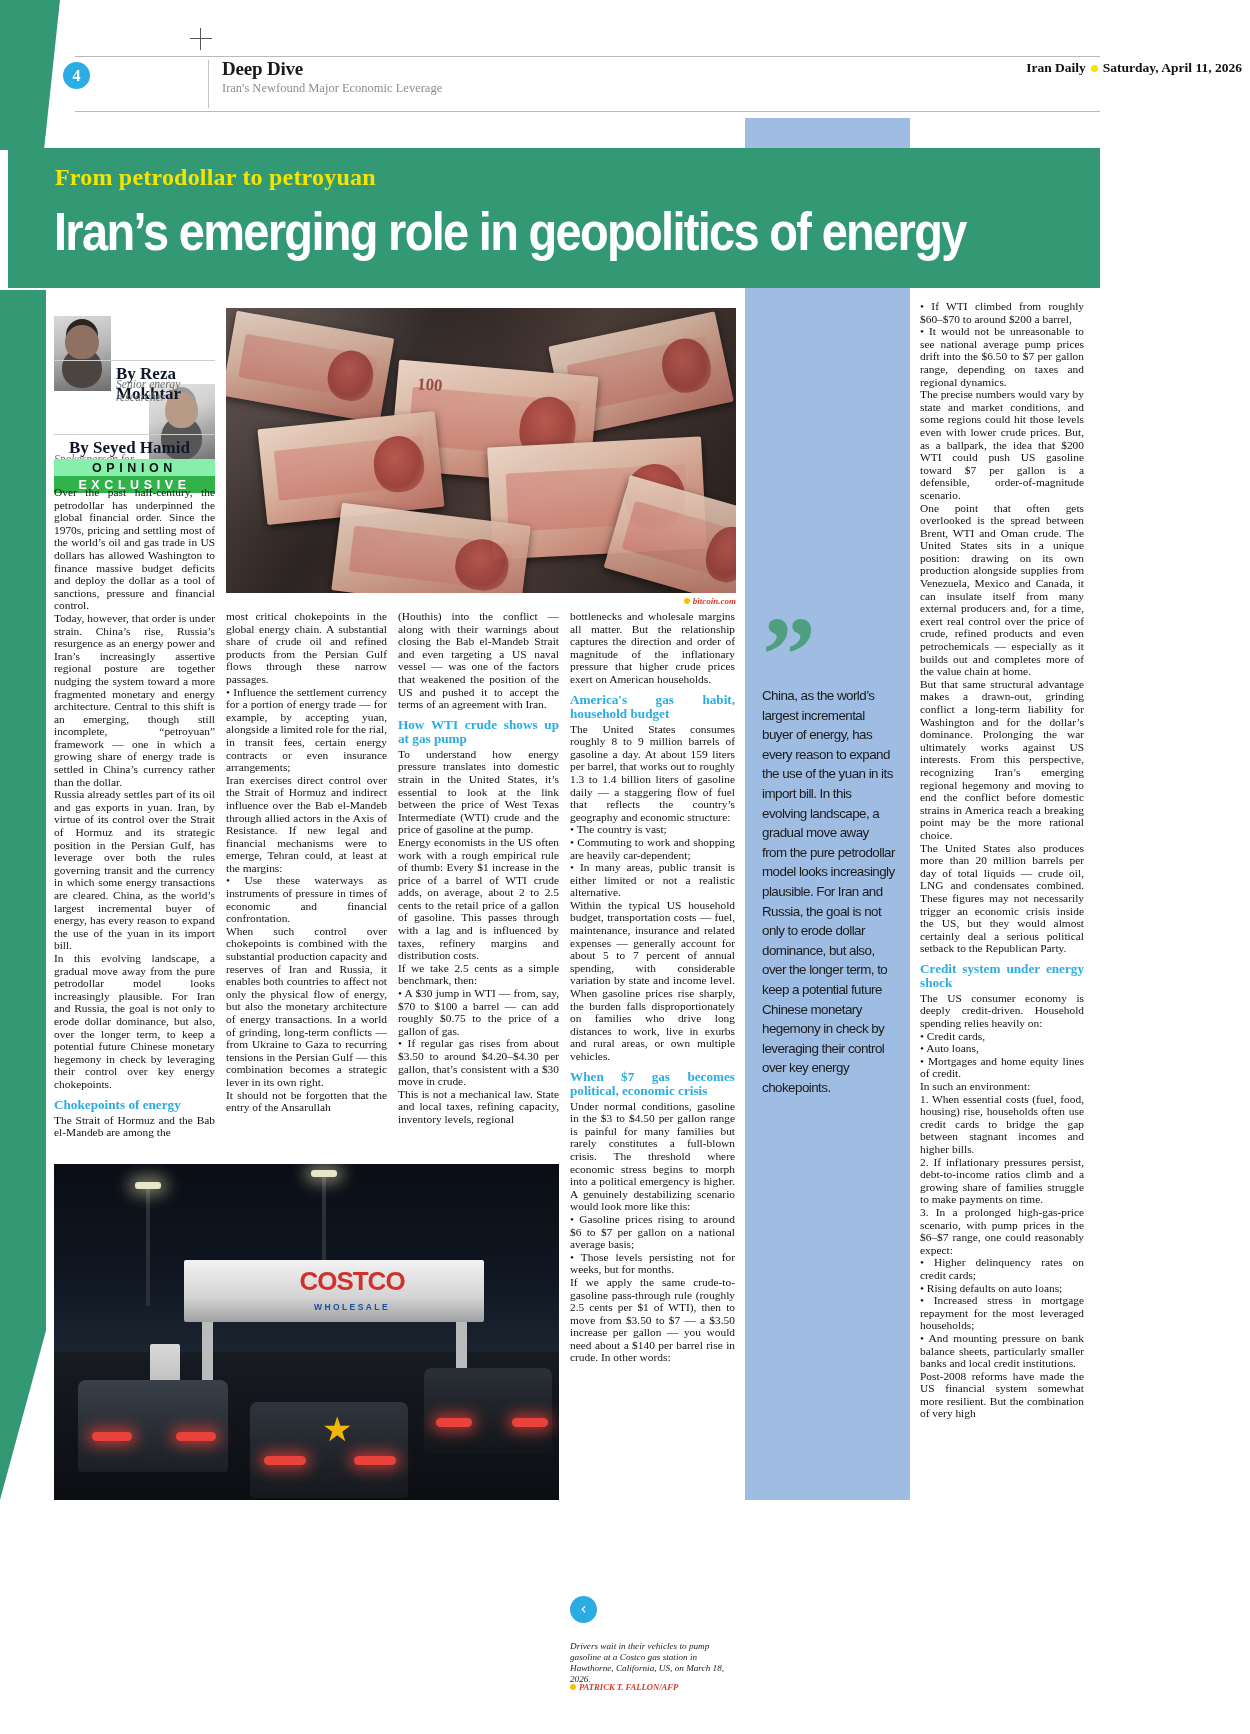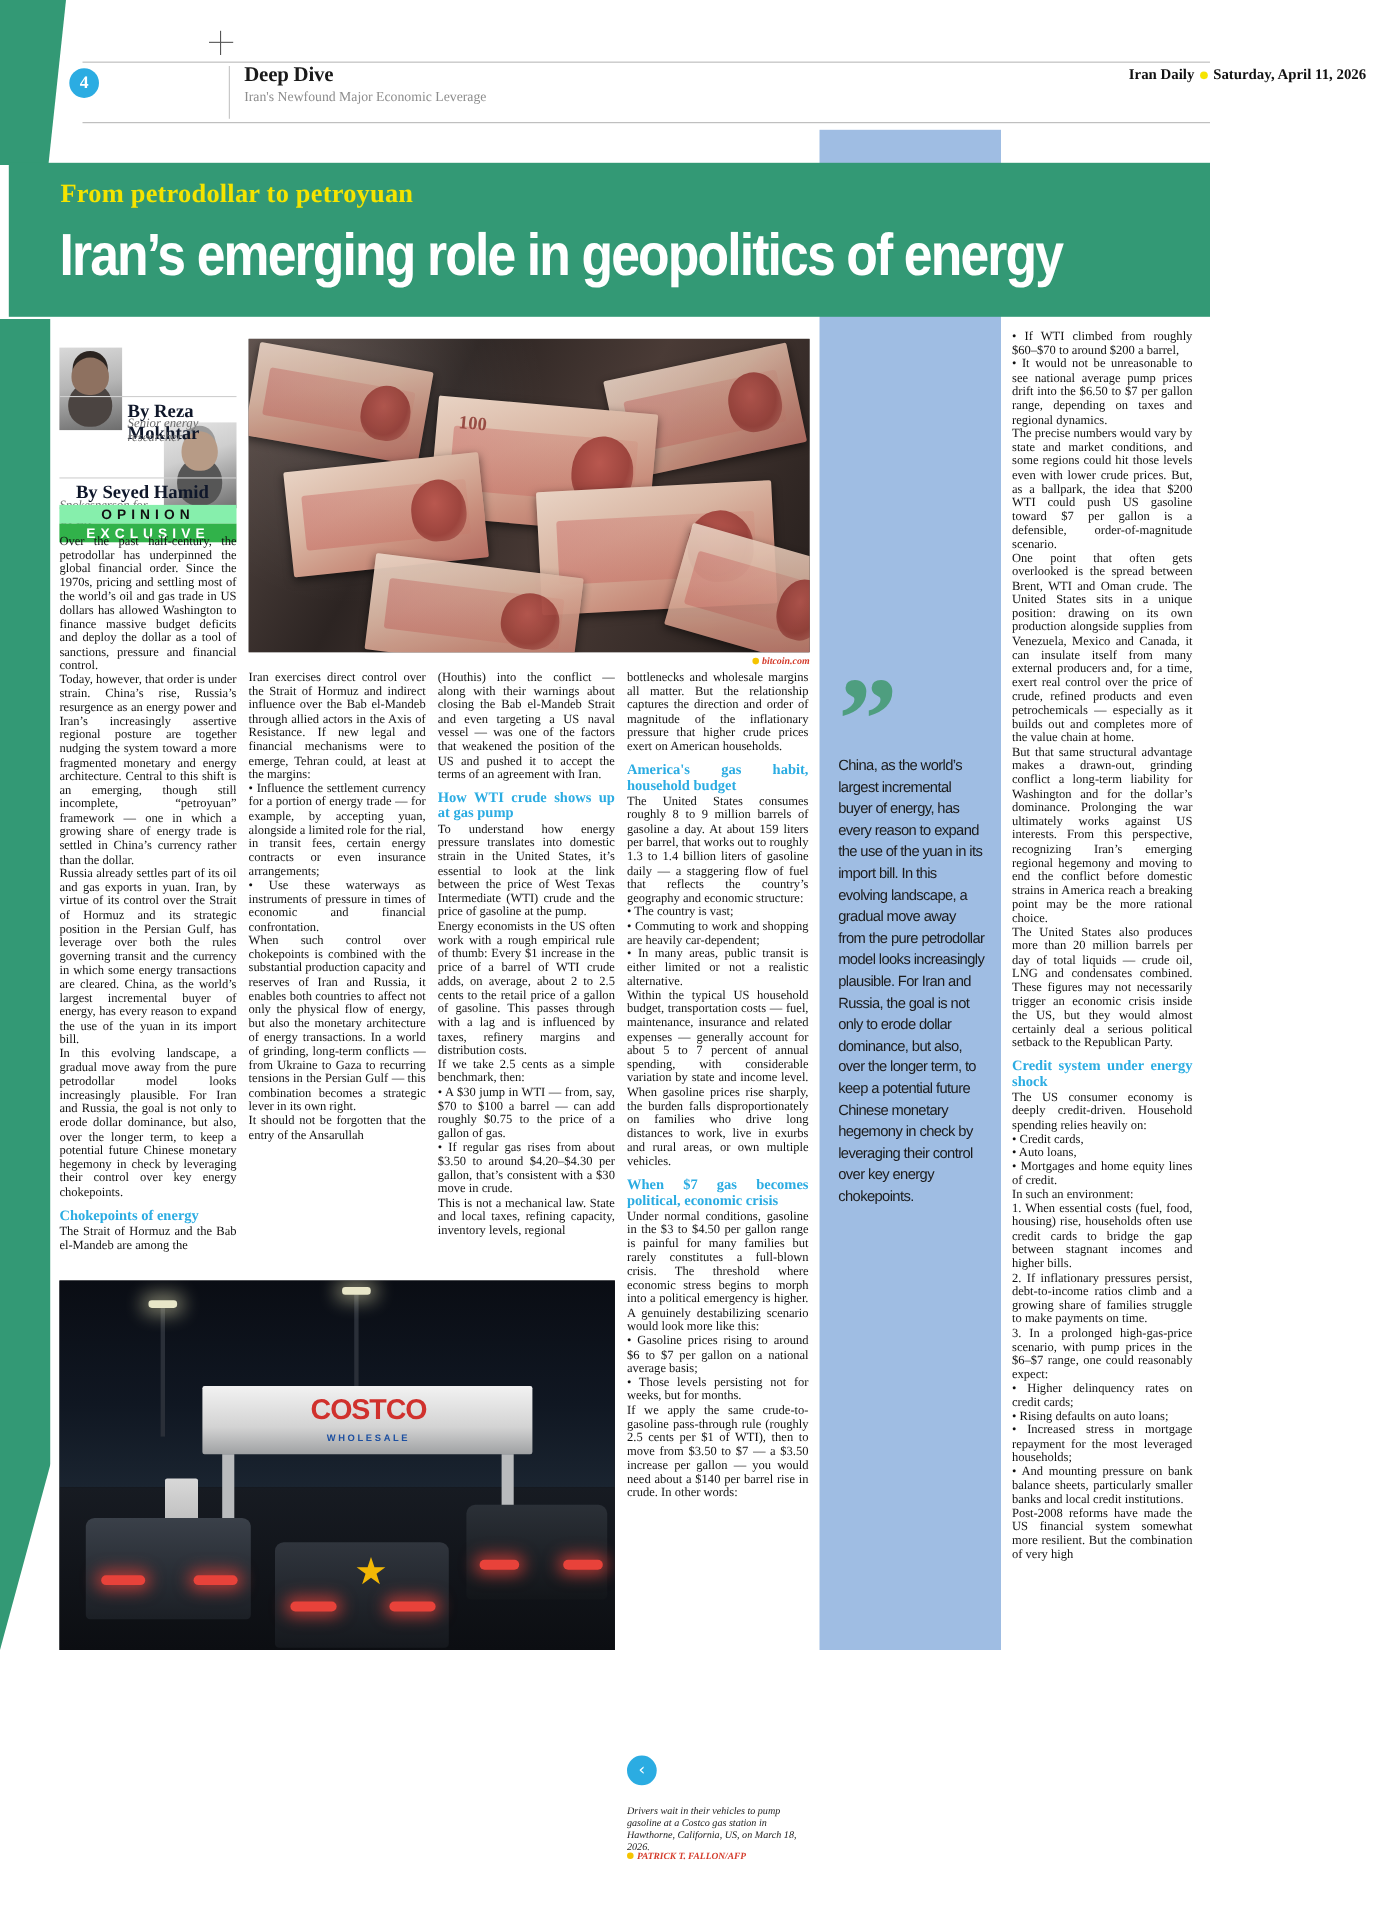--- a/index.html
+++ b/index.html
@@ -242,21 +242,21 @@
     background:linear-gradient(180deg,#0a0d14 0%,#101722 60%,#1a2430 100%); }
   .canopy {
     position:absolute; left:130px; top:96px; width:300px; height:62px;
     background:linear-gradient(180deg,#f2f2f2 0%,#d3d3d3 60%,#9fa1a3 100%);
     border-radius:2px;
   }
   .canopy-leg { position:absolute; width:11px; background:#b9bbbd; }
   .leg1 { left:148px; top:158px; height:86px; }
   .leg2 { left:402px; top:158px; height:86px; }
   .costco {
-    position:absolute; left:165px; top:104px; width:232px; text-align:center;
+    position:absolute; left:182px; top:104px; width:232px; text-align:center;
     font-family:"Liberation Sans", sans-serif; font-weight:700;
     font-size:26px; color:#d0312d; letter-spacing:-1px; line-height:26px;
   }
   .costco small { display:block; font-size:8.5px; color:#1c4fa1; letter-spacing:2.4px; font-weight:700; }
   .lightpole { position:absolute; width:4px; background:#2a2f38; }
   .lp1 { left:92px; top:22px; height:120px; }
   .lp2 { left:268px; top:10px; height:92px; }
   .lamp { position:absolute; width:26px; height:7px; background:#e8e6c8; border-radius:3px;
     box-shadow:0 0 16px 6px rgba(255,250,200,0.45); }
   .lamp1 { left:81px; top:18px; }
@@ -382,22 +382,23 @@
 
 <div class="col" id="c1">
     <p>Over the past half-century, the petrodollar has underpinned the global financial order. Since the 1970s, pricing and settling most of the world’s oil and gas trade in US dollars has allowed Washington to finance massive budget deficits and deploy the dollar as a tool of sanctions, pressure and financial control.</p>
     <p>Today, however, that order is under strain. China’s rise, Russia’s resurgence as an energy power and Iran’s increasingly assertive regional posture are together nudging the system toward a more fragmented monetary and energy architecture. Central to this shift is an emerging, though still incomplete, “petroyuan” framework — one in which a growing share of energy trade is settled in China’s currency rather than the dollar.</p>
     <p>Russia already settles part of its oil and gas exports in yuan. Iran, by virtue of its control over the Strait of Hormuz and its strategic position in the Persian Gulf, has leverage over both the rules governing transit and the currency in which some energy transactions are cleared. China, as the world’s largest incremental buyer of energy, has every reason to expand the use of the yuan in its import bill.</p>
     <p>In this evolving landscape, a gradual move away from the pure petrodollar model looks increasingly plausible. For Iran and Russia, the goal is not only to erode dollar dominance, but also, over the longer term, to keep a potential future Chinese monetary hegemony in check by leveraging their control over key energy chokepoints.</p>
     <div class="subhead">Chokepoints of energy</div>
     <p>The Strait of Hormuz and the Bab el-Mandeb are among the</p>
   </div>
 <div class="col" id="c2">
+    <p>most critical chokepoints in the global energy chain. A substantial share of crude oil and refined products from the Persian Gulf flows through these narrow passages.</p>
+    <p>• Influence the settlement currency for a portion of energy trade — for example, by accepting yuan, alongside a limited role for the rial, in transit fees, certain energy contracts or even insurance arrangements;</p>
     <p>Iran exercises direct control over the Strait of Hormuz and indirect influence over the Bab el-Mandeb through allied actors in the Axis of Resistance. If new legal and financial mechanisms were to emerge, Tehran could, at least at the margins:</p>
-    <p>• Influence the settlement currency for a portion of energy trade — for example, by accepting yuan, alongside a limited role for the rial, in transit fees, certain energy contracts or even insurance arrangements;</p>
     <p>• Use these waterways as instruments of pressure in times of economic and financial confrontation.</p>
     <p>When such control over chokepoints is combined with the substantial production capacity and reserves of Iran and Russia, it enables both countries to affect not only the physical flow of energy, but also the monetary architecture of energy transactions. In a world of grinding, long-term conflicts — from Ukraine to Gaza to recurring tensions in the Persian Gulf — this combination becomes a strategic lever in its own right.</p>
     <p>It should not be forgotten that the entry of the Ansarullah</p>
   </div>
 <div class="col" id="c3">
     <p>(Houthis) into the conflict — along with their warnings about closing the Bab el-Mandeb Strait and even targeting a US naval vessel — was one of the factors that weakened the position of the US and pushed it to accept the terms of an agreement with Iran.</p>
     <div class="subhead">How WTI crude shows up at gas pump</div>
     <p>To understand how energy pressure translates into domestic strain in the United States, it’s essential to look at the link between the price of West Texas Intermediate (WTI) crude and the price of gasoline at the pump.</p>
     <p>Energy economists in the US often work with a rough empirical rule of thumb: Every $1 increase in the price of a barrel of WTI crude adds, on average, about 2 to 2.5 cents to the retail price of a gallon of gasoline. This passes through with a lag and is influenced by taxes, refinery margins and distribution costs.</p>
     <p>If we take 2.5 cents as a simple benchmark, then:</p>

